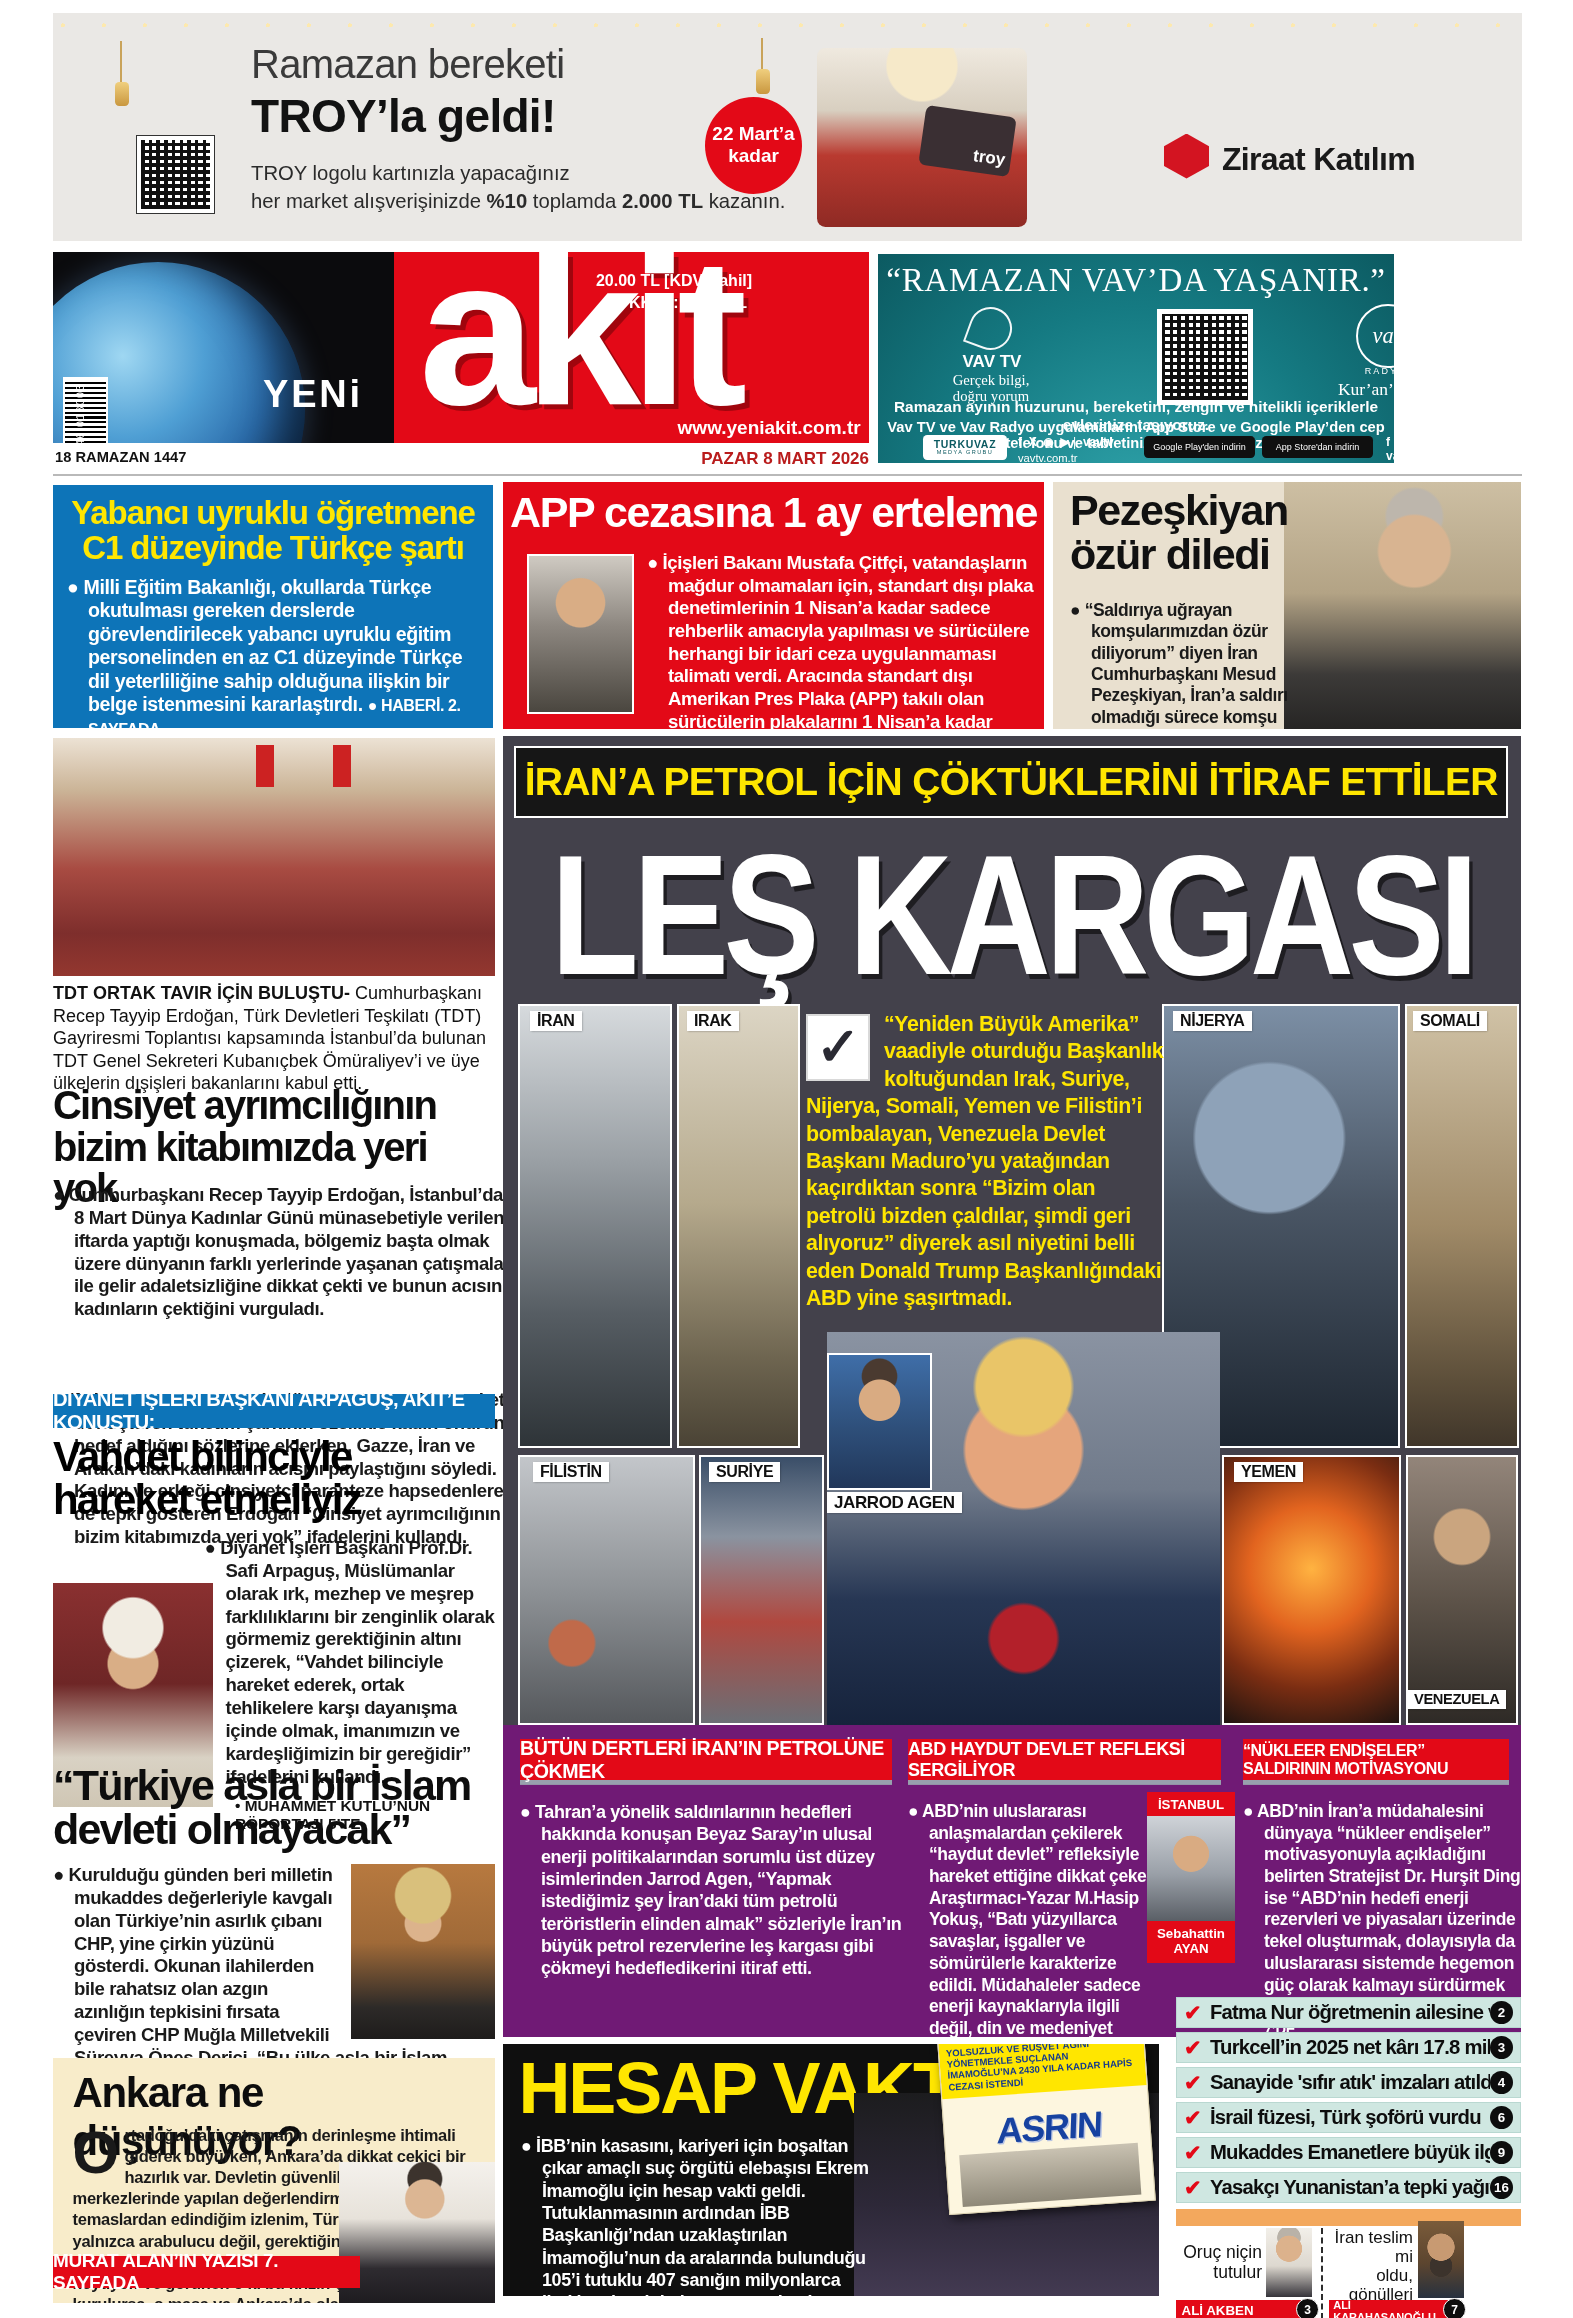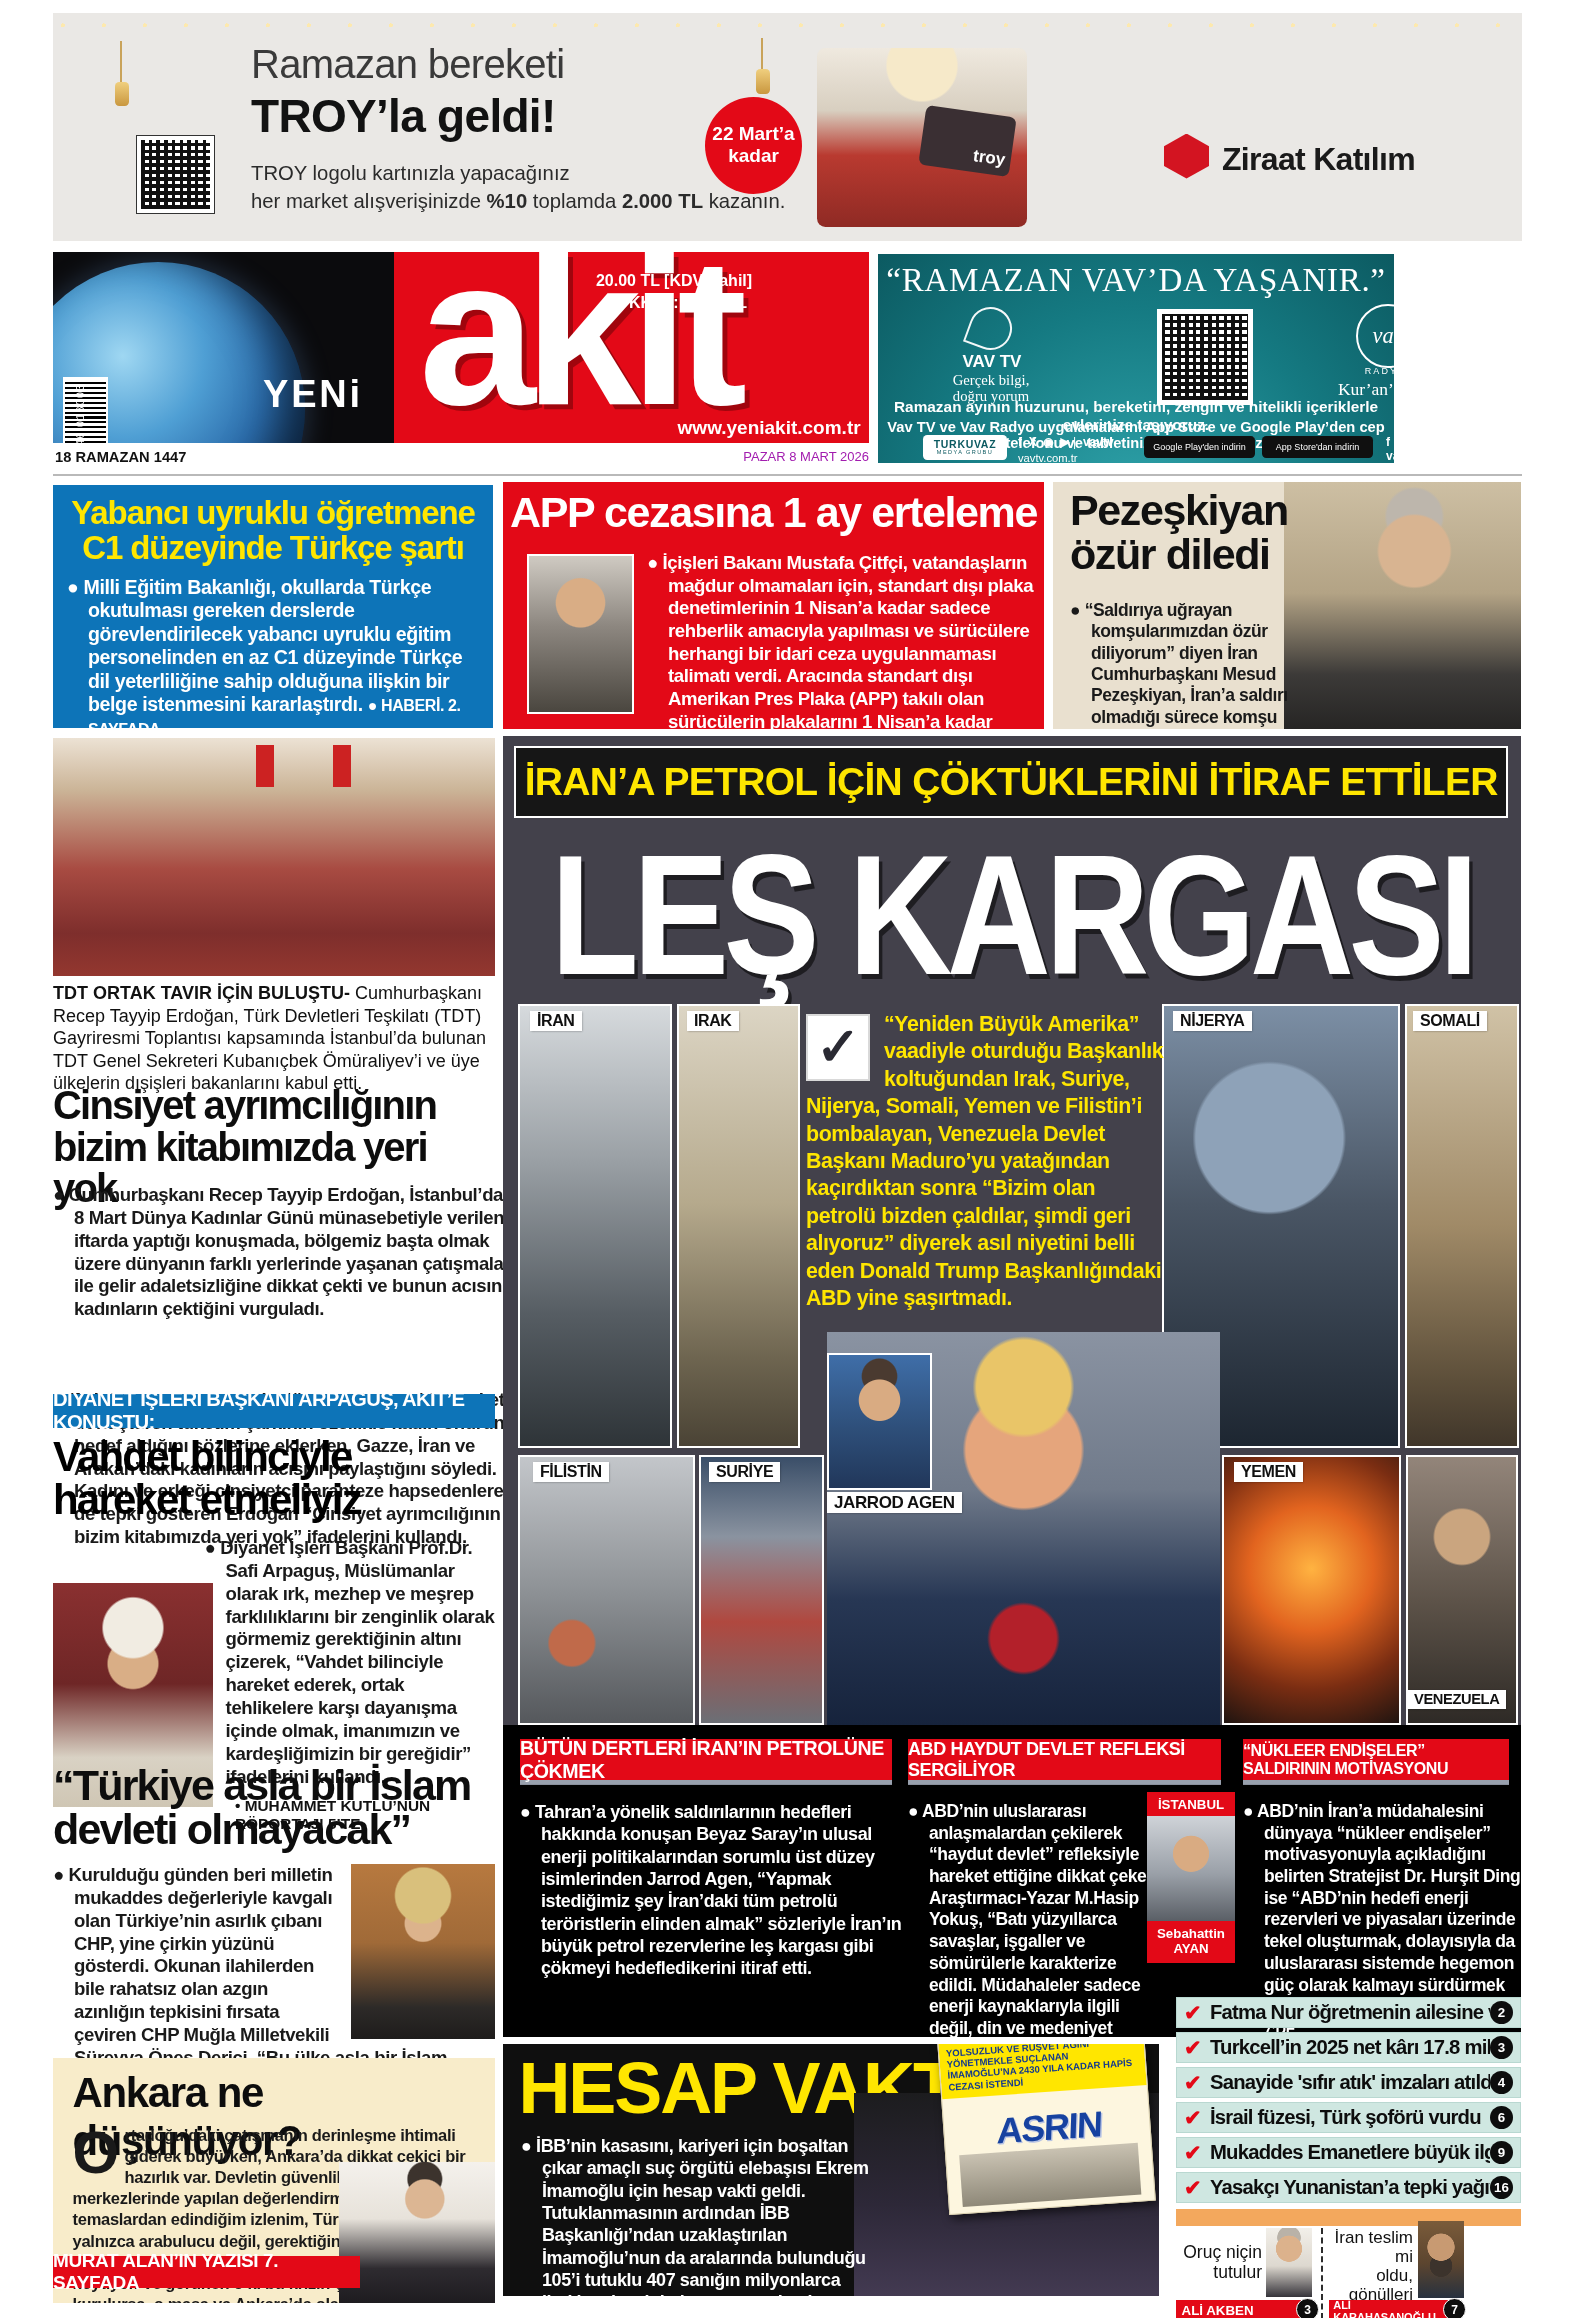--- a/index.html
+++ b/index.html
@@ -78,21 +78,21 @@
 
   <div class="abs" style="left:394px;top:252px;width:475px;height:191px;background:#e30917;overflow:hidden;">
     <div class="abs" style="left:25px;top:-41px;font-size:210px;font-weight:700;color:#ffffff;letter-spacing:-11.2px;
                 text-shadow:4.9px 4.9px 0 rgba(60,0,0,.4);">akit</div>
     <div class="abs" style="left:196px;top:19.6px;width:168px;text-align:center;font-size:16px;color:#fff;font-weight:700;">20.00 TL [KDV Dahil]</div>
     <div class="abs" style="left:210px;top:42px;width:168px;text-align:center;font-size:16px;color:#fff;font-weight:700;">KKTC: 25.00 TL</div>
     <div class="abs" style="right:8.4px;bottom:4.2px;font-size:19px;font-weight:700;color:#fff;">www.yeniakit.com.tr</div>
   </div>
 
   <div class="abs" style="left:55px;top:449px;font-size:14.7px;font-weight:700;color:#111;">18 RAMAZAN 1447</div>
-  <div class="abs" style="left:701px;top:449px;width:168px;text-align:right;font-size:13px;font-weight:400;color:#a21caf;">PAZAR 8 MART 2026</div>
+  <div class="abs" style="left:701px;top:449px;width:168px;text-align:right;font-size:17px;font-weight:700;color:#b91c1c;">PAZAR 8 MART 2026</div>
   <div class="abs" style="left:53px;top:474px;width:1469px;height:2.1px;background:#b9b9b9;"></div>
 
   <div class="abs" style="left:878px;top:254px;width:516px;height:209px;color:#fff;
               background:radial-gradient(circle at 50% 120%,#2fa3aa 0%,#157a82 55%,#0c5a61 100%);overflow:hidden;">
     <div class="abs" style="left:0;top:8.4px;width:100%;text-align:center;font-family:'Liberation Serif',serif;font-size:33px;letter-spacing:0.7px;">“RAMAZAN VAV’DA YAŞANIR.”</div>
 
     <div class="abs" style="left:91px;top:53px;width:39px;height:39px;border:2.8px solid #fff;border-radius:50% 50% 50% 0;transform:rotate(20deg);opacity:.95;"></div>
     <div class="abs" style="left:65px;top:98px;width:98px;text-align:center;font-size:17px;font-weight:700;">VAV TV</div>
     <div class="abs pre" style="left:50px;top:118px;width:126px;text-align:center;font-family:'Liberation Serif',serif;font-size:14.7px;line-height:1.1;">Gerçek bilgi,
 doğru yorum</div>
@@ -281,21 +281,21 @@
                 radial-gradient(circle at 50% 30%,#e5a57c 0 17%,rgba(0,0,0,0) 18%),
                 radial-gradient(circle at 50% 78%,#b3202a 0 9%,rgba(0,0,0,0) 10%),
                 linear-gradient(180deg,#8a93a2 0%,#707a8a 40%,#273754 68%,#16233c 100%);"></div>
 
     <div class="ph" style="left:324px;top:617px;width:105px;height:137px;border:2.1px solid #fff;
                 background:radial-gradient(circle at 50% 34%,#d9ab82 0 20%,rgba(0,0,0,0) 21%),
                 radial-gradient(circle at 50% 16%,#4a3a30 0 14%,rgba(0,0,0,0) 15%),
                 linear-gradient(180deg,#3f6ea8 0%,#2e4f7a 55%,#21375a 100%);"></div>
     <div class="lbl" style="left:324px;top:756px;font-size:17px;">JARROD AGEN</div>
 
-    <div class="abs" style="left:0;top:989px;width:1018px;height:312px;background:#000000;">
+    <div class="abs" style="left:0;top:989px;width:1018px;height:312px;background:#701a75;">
 
       <div class="abs redbar" style="left:17px;top:14px;width:372px;height:41px;box-shadow:0 4.9px 0 #98a0ad;">
         <span style="font-size:19.6px;letter-spacing:-0.4px;">BÜTÜN DERTLERİ İRAN’IN PETROLÜNE ÇÖKMEK</span>
       </div>
       <div class="abs hang" style="left:17px;top:76px;width:367px;color:#fff;font-size:18px;font-weight:700;line-height:1.24;letter-spacing:-0.4px;">● Tahran’a yönelik saldırılarının hedefleri hakkında konuşan Beyaz Saray’ın ulusal enerji politikalarından sorumlu üst düzey isimlerinden Jarrod Agen, “Yapmak istediğimiz şey İran’daki tüm petrolü teröristlerin elinden almak”  sözleriyle İran’ın büyük petrol rezervlerine leş kargası gibi çökmeyi hedefledikerini itiraf etti.</div>
 
       <div class="abs redbar" style="left:405px;top:14px;width:313px;height:41px;box-shadow:0 4.9px 0 #98a0ad;">
         <span style="font-size:18px;letter-spacing:-0.4px;">ABD HAYDUT DEVLET REFLEKSİ SERGİLİYOR</span>
       </div>
       <div class="abs hang" style="left:405px;top:76px;width:231px;color:#fff;font-size:17.5px;font-weight:700;line-height:1.24;letter-spacing:-0.4px;">● ABD’nin uluslararası anlaşmalardan çekilerek “haydut devlet” refleksiyle hareket ettiğine dikkat çeken Araştırmacı-Yazar M.Hasip Yokuş, “Batı yüzyıllarca savaşlar, işgaller ve sömürülerle karakterize edildi. Müdahaleler sadece enerji kaynaklarıyla ilgili değil, din ve medeniyet çatışması boyutu da taşıyor” dedi.</div>

